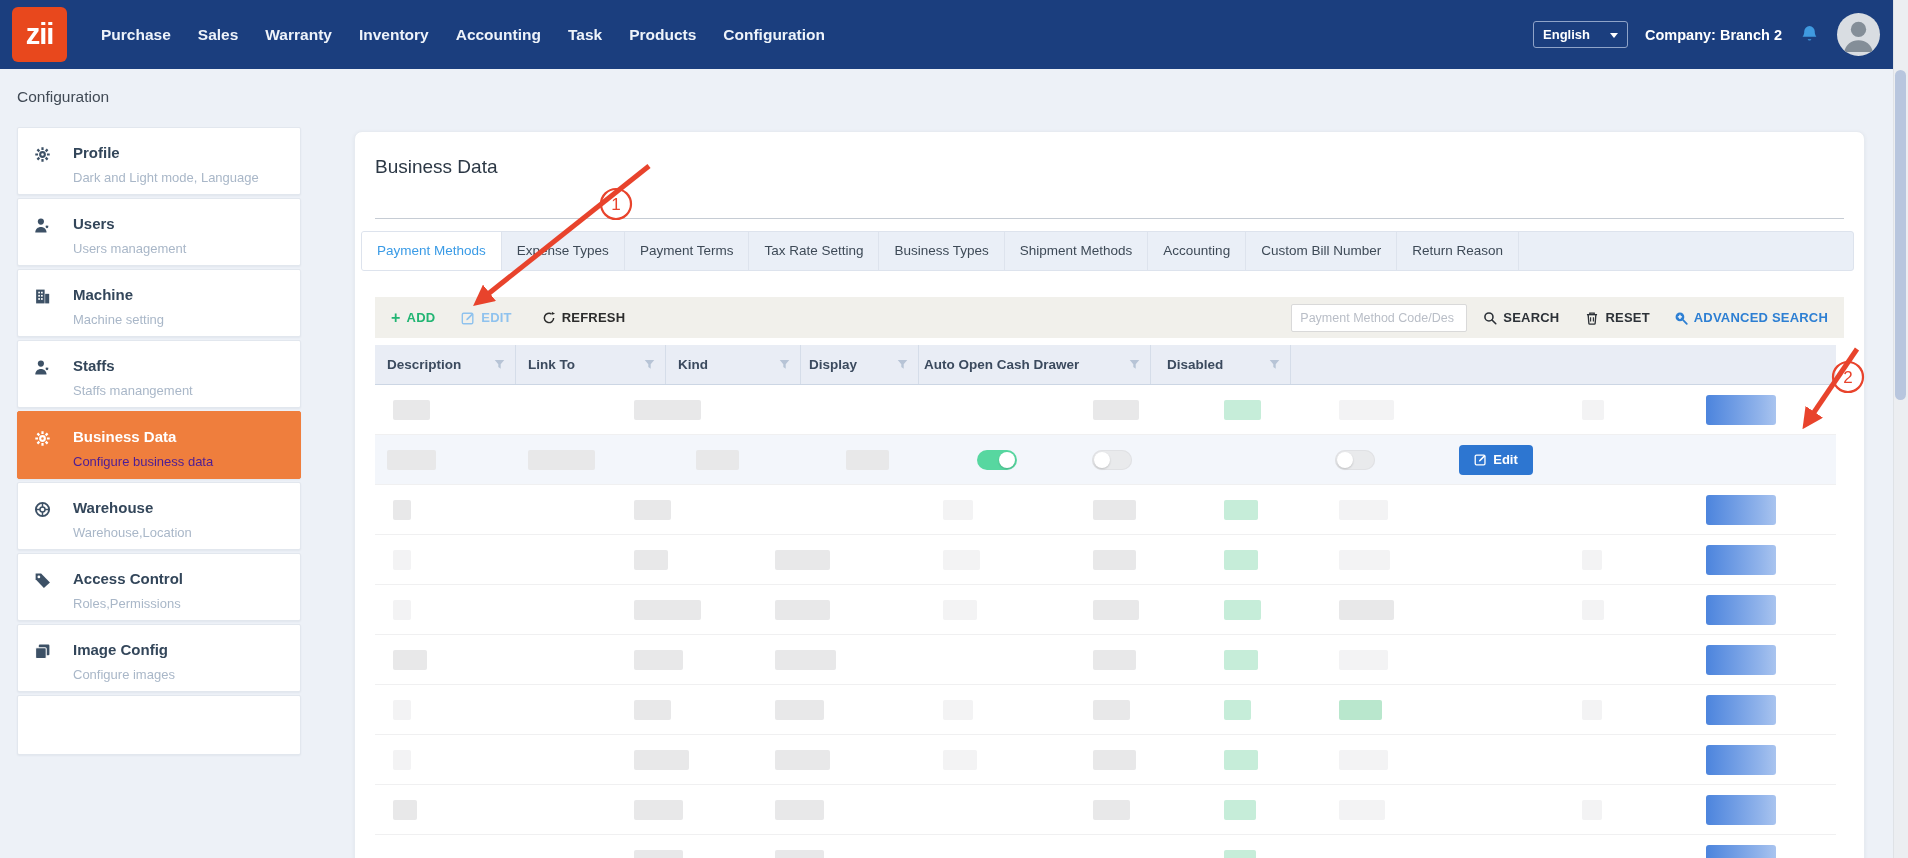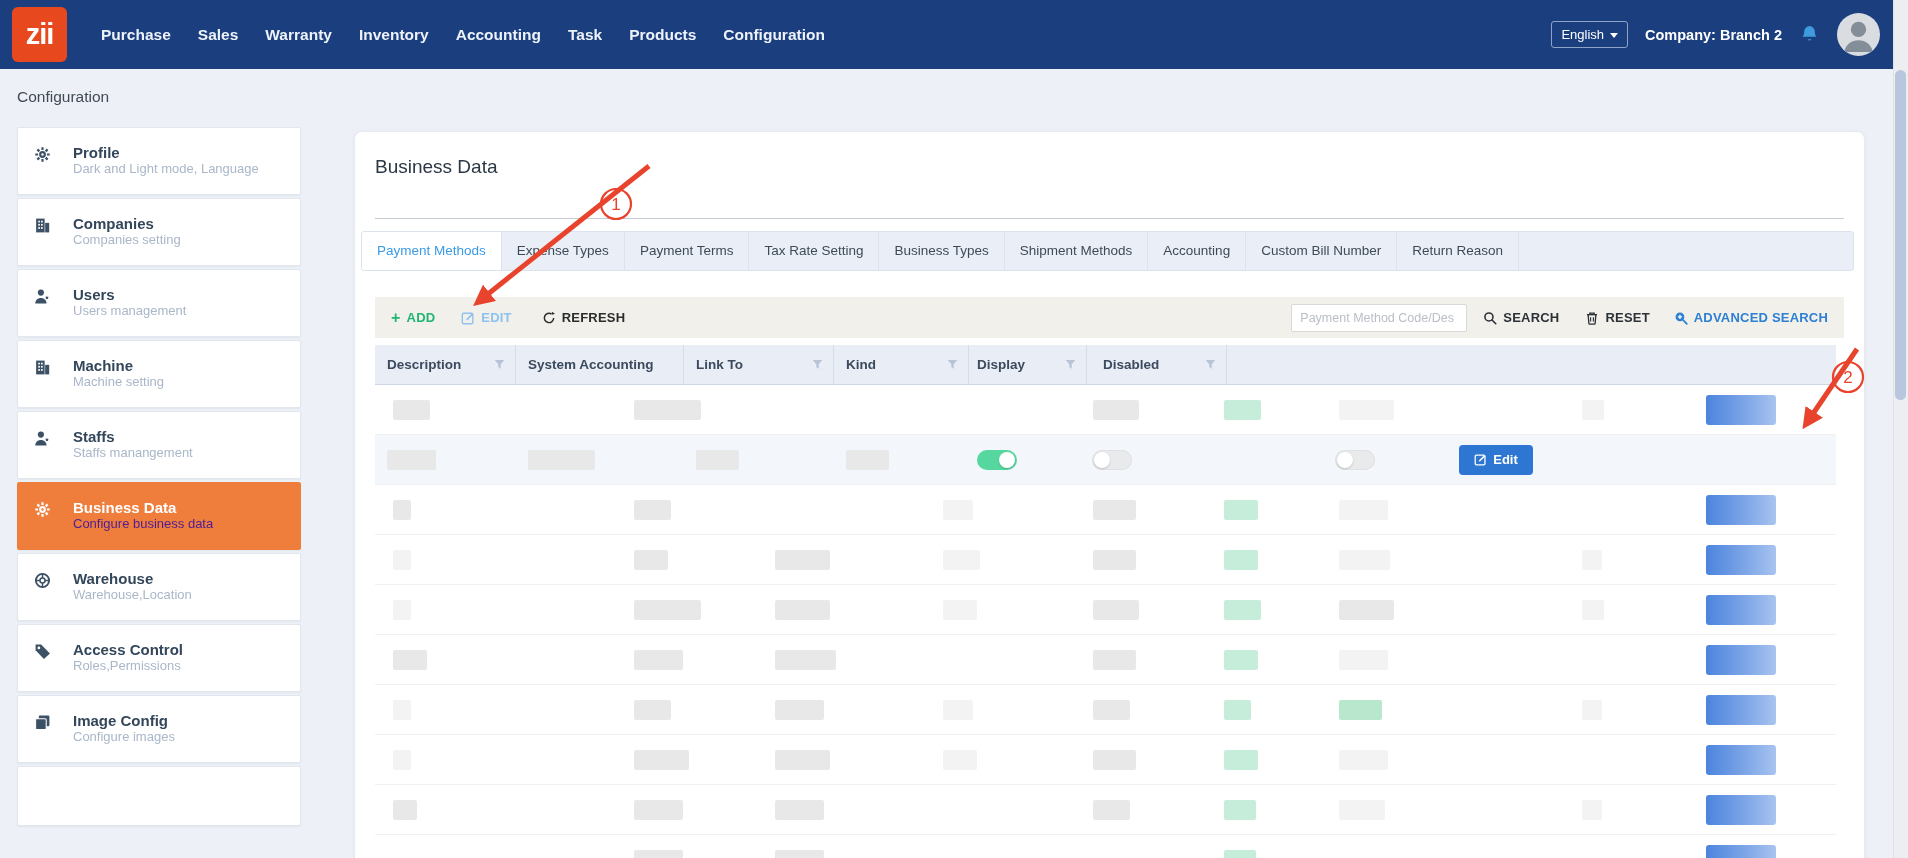--- a/index.html
+++ b/index.html
@@ -9,39 +9,39 @@
 
   
   .navbar { position:absolute; left:0; top:0; width:1893px; height:69px;
             background:var(--navy,#1b3e7e); display:flex; align-items:center; }
   .logo { width:55px; height:55px; margin-left:12px; border-radius:6px;
           background:var(--logo,#e8481d); color:#fff; display:flex; align-items:center;
           justify-content:center; font-size:29px; font-weight:700; letter-spacing:-1px; }
   .nav-items { display:flex; gap:27px; margin-left:34px; }
   .nav-item { color:#eef3fa; font-size:15.5px; font-weight:600; white-space:nowrap; cursor:pointer; }
   .nav-right { margin-left:auto; display:flex; align-items:center; gap:17px; margin-right:13px; }
-  .lang-btn { display:flex; align-items:center; gap:6px; border:1px solid #8fa3c8; border-radius:3px;
-              color:#fff; font-size:13px; padding:5px 9px; cursor:pointer; background:none; }
+  .lang-btn { display:flex; align-items:center; gap:20px; border:1px solid #8fa3c8; border-radius:3px;
+              color:#fff; font-size:13px; padding:5px 9px; cursor:pointer; background:none;font-weight:bold; }
   .company { color:#fff; font-size:14.5px; font-weight:600; }
   .bell { width:21px; height:21px; color:var(--bell,#3f9ae0); display:inline-flex; cursor:pointer; }
   .avatar { width:43px; height:43px; border-radius:50%; background:#d9dde2; overflow:hidden; cursor:pointer; }
   .icon { display:inline-flex; }
   .icon svg { width:100%; height:100%; display:block; }
 
   
   .breadcrumb { position:absolute; left:17px; top:88px; font-size:15.5px; color:#414a55; }
 
   
   #sidebar { position:absolute; left:17px; top:127px; width:284px; }
   .side-item { position:relative; height:68px; background:#fff; border:1px solid #e2e7ee;
                border-radius:2px; margin-bottom:3px; padding-top:16px; cursor:pointer;
                box-shadow:0 1px 2px rgba(20,40,80,.05); }
   .side-item .icon { position:absolute; left:16px; top:18px; width:17px; height:17px; color:#3d5166; }
   .side-label { margin-left:55px; font-size:15px; font-weight:600; color:#33465a; }
-  .side-sub { margin-left:55px; font-size:13px; color:#a9b7c8; }
+  .side-sub { margin-left:55px; margin-top:9px; font-size:13px; color:#a9b7c8; }
   .side-item.active { background:var(--orange,#ef7e3d); border-color:var(--orange,#ef7e3d); }
   .side-item.active .side-label { color:#fff; }
   .side-item.active .side-sub { color:#4c1d95; }
   .side-item.active .icon { color:#fff; }
   .side-item.stub { height:60px; }
 
   
   .card { position:absolute; left:354px; top:131px; width:1511px; height:760px; background:#fff;
           border:1px solid #e7ebf1; border-radius:8px; box-shadow:0 1px 4px rgba(31,45,61,.06); }
   .card-title { position:absolute; top:24px; left:20px; font-size:19px; font-weight:500; color:#2c3845; }
@@ -166,38 +166,20 @@
               <path d="M12.2 8h2.6M10.97 5.03l1.84-1.84M8 3.8V1.2M5.03 5.03L3.19 3.19M3.8 8H1.2M5.03 10.97l-1.84 1.84M8 12.2v2.6M10.97 10.97l1.84 1.84"></path>
             </g>
           </svg>
         </span>
         <div class="side-label">Profile</div>
         <div class="side-sub">Dark and Light mode, Language</div>
       </div>
       <div class="side-item">
         <span class="icon">
           <svg viewBox="0 0 16 16">
-            <rect x="2" y="1.5" width="8" height="13" fill="currentColor"></rect>
-            <rect x="10.5" y="5.5" width="3.8" height="9" fill="currentColor"></rect>
-            <g fill="#fff">
-              <rect x="4" y="3.5" width="1.6" height="1.6"></rect>
-              <rect x="6.6" y="3.5" width="1.6" height="1.6"></rect>
-              <rect x="4" y="6.5" width="1.6" height="1.6"></rect>
-              <rect x="6.6" y="6.5" width="1.6" height="1.6"></rect>
-              <rect x="4" y="9.5" width="1.6" height="1.6"></rect>
-              <rect x="6.6" y="9.5" width="1.6" height="1.6"></rect>
-            </g>
-          </svg>
-        </span>
-        <div class="side-label">Companies</div>
-        <div class="side-sub">Companies setting</div>
-      </div>
-      <div class="side-item">
-        <span class="icon">
-          <svg viewBox="0 0 16 16">
             <circle cx="6.5" cy="4.3" r="2.9" fill="currentColor"></circle>
             <path d="M1.2 14.5c0-3 2.4-5 5.3-5s5.3 2 5.3 5z" fill="currentColor"></path>
             <circle cx="12.2" cy="9.2" r="1.7" fill="currentColor" stroke="#fff" stroke-width=".8"></circle>
           </svg>
         </span>
         <div class="side-label">Users</div>
         <div class="side-sub">Users management</div>
       </div>
       <div class="side-item">
         <span class="icon">
@@ -348,41 +330,46 @@
 
     <div class="thead" id="thead">
         <div class="th" style="width: 141px; padding-left: 12px;">
           <span>Description</span>
           <span class="icon funnel">
             <svg viewBox="0 0 12 12">
               <path d="M0.8 1h10.4L7.3 5.8v4.7L4.7 8.6V5.8z" fill="currentColor"></path>
             </svg>
           </span>
         </div>
-        <div class="th" style="width: 168px; padding-left: 12px;">
-          <span>System Accounting</span>
-        </div>
         <div class="th" style="width: 150px; padding-left: 12px;">
           <span>Link To</span>
           <span class="icon funnel">
             <svg viewBox="0 0 12 12">
               <path d="M0.8 1h10.4L7.3 5.8v4.7L4.7 8.6V5.8z" fill="currentColor"></path>
             </svg>
           </span>
         </div>
         <div class="th" style="width: 135px; padding-left: 12px;">
           <span>Kind</span>
           <span class="icon funnel">
             <svg viewBox="0 0 12 12">
               <path d="M0.8 1h10.4L7.3 5.8v4.7L4.7 8.6V5.8z" fill="currentColor"></path>
             </svg>
           </span>
         </div>
         <div class="th" style="width: 118px; padding-left: 8px;">
           <span>Display</span>
+          <span class="icon funnel">
+            <svg viewBox="0 0 12 12">
+              <path d="M0.8 1h10.4L7.3 5.8v4.7L4.7 8.6V5.8z" fill="currentColor"></path>
+            </svg>
+          </span>
+        </div>
+        <div class="th" style="width: 232px; padding-left: 5px;">
+          <span>Auto Open Cash Drawer</span>
           <span class="icon funnel">
             <svg viewBox="0 0 12 12">
               <path d="M0.8 1h10.4L7.3 5.8v4.7L4.7 8.6V5.8z" fill="currentColor"></path>
             </svg>
           </span>
         </div>
         <div class="th" style="width: 140px; padding-left: 16px;">
           <span>Disabled</span>
           <span class="icon funnel">
             <svg viewBox="0 0 12 12">

